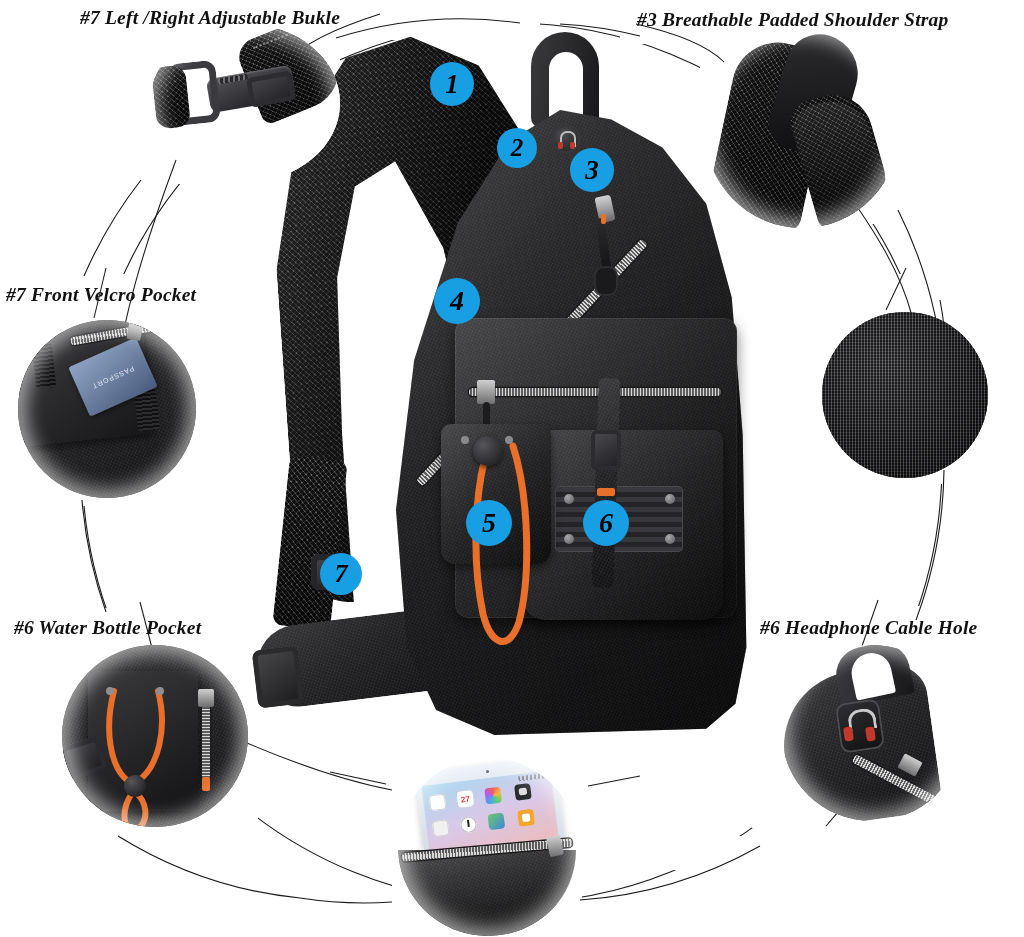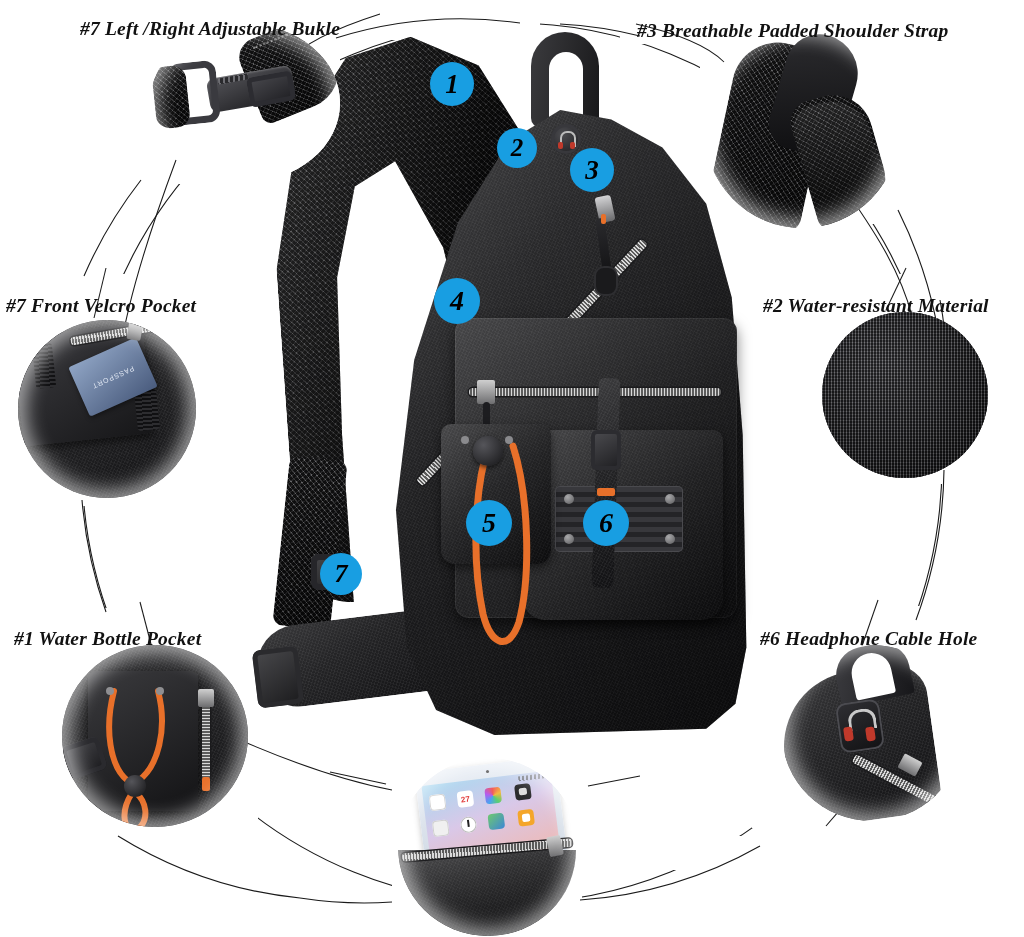--- a/index.html
+++ b/index.html
@@ -13,21 +13,21 @@
 
   
   .lines{position:absolute;left:0;top:0;width:1024px;height:937px;pointer-events:none;}
 
   
   .label{
     position:absolute;
     font-family:"Liberation Serif", serif;
     font-weight:bold;font-style:italic;
     font-size:19.5px;letter-spacing:.2px;
-    color:#111;white-space:nowrap;line-height:1;margin-top:11px;
+    color:#111;white-space:nowrap;line-height:1;
   }
 
   
   .badge{
     position:absolute;border-radius:50%;
     background:#189ee2;
     display:flex;align-items:center;justify-content:center;
     font-family:"Liberation Serif", serif;
     font-weight:bold;font-style:italic;color:#000;
     box-shadow:0 0 0 0 rgba(0,0,0,0);
@@ -421,19 +421,18 @@
     <span>5</span>
   </div>
   <div class="badge" style="left:583px;top:500px;width:46px;height:46px;font-size:28px;">
     <span>6</span>
   </div>
   <div class="badge" style="left:320px;top:553px;width:42px;height:42px;font-size:26px;">
     <span>7</span>
   </div>
 
   <div class="label" style="left:637px;top:10px;">#3 Breathable Padded Shoulder Strap</div>
-  <div class="label" style="left:763px;top:285px;">#2 Water-resistant Material</div>
   <div class="label" style="left:760px;top:618px;">#6 Headphone Cable Hole</div>
-  <div class="label" style="left:14px;top:618px;">#1 Water Bottle Pocket</div>
+  <div class="label" style="left:14px;top:618px;">#6 Water Bottle Pocket</div>
   <div class="label" style="left:6px;top:285px;">#7 Front Velcro Pocket</div>
   <div class="label" style="left:80px;top:8px;">#7 Left /Right Adjustable Bukle</div>
 
 </div>
 
 </body></html>

